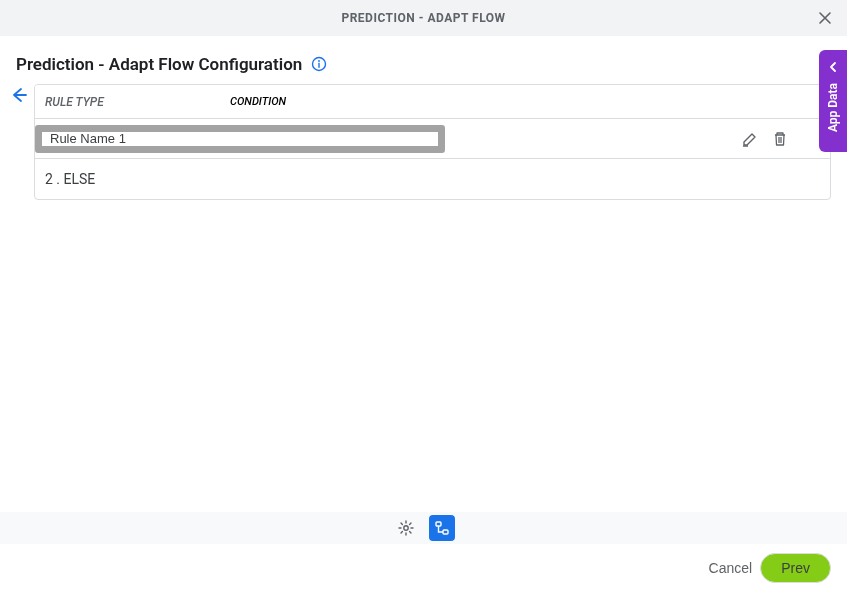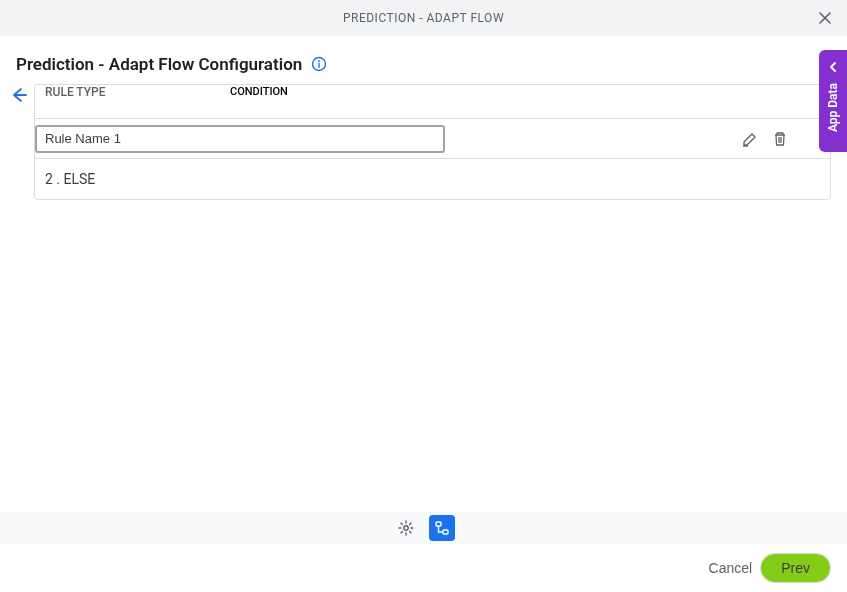--- a/index.html
+++ b/index.html
@@ -14,21 +14,21 @@
   .header {
     height: 36px;
     background: #f1f3f4;
     display: flex;
     align-items: center;
     justify-content: center;
     position: relative;
   }
   .header-title {
     font-size: 12px;
-    font-weight: 400;
+    font-weight: 700;
     letter-spacing: 0.5px;
     color: #5f6368;
     text-align: right;
   }
   .close-btn {
     position: absolute;
     right: 12px;
     top: 50%;
     transform: translateY(-50%);
     width: 20px;
@@ -77,20 +77,22 @@
   .rules-table {
     border: 1px solid #dadce0;
     border-radius: 4px;
     overflow: hidden;
   }
   .rules-header {
     display: flex;
     background: #fff;
     border-bottom: 1px solid #dadce0;
     height: 34px;
+    align-items: center;
+    font-style: italic;
   }
   .col-type {
     width: 195px;
     padding-left: 10px;
     font-size: 12px;
     font-weight: 500;
     color: #5f6368;
   }
   .col-cond {
     flex: 1;
@@ -114,21 +116,21 @@
     font-size: 14px;
     color: #3c4043;
   }
   .rule-cond-cell {
     flex: 1;
     padding-right: 10px;
   }
   .cond-input {
     width: 410px;
     height: 28px;
-    border: 2px solid #a3a3a3;
+    border: 7px solid #a3a3a3;
     border-radius: 3px;
     padding: 0 8px;
     font-size: 13px;
     color: #3c4043;
     background: #fff;
   }
   .rule-actions-cell {
     width: 90px;
     display: flex;
     gap: 10px;

